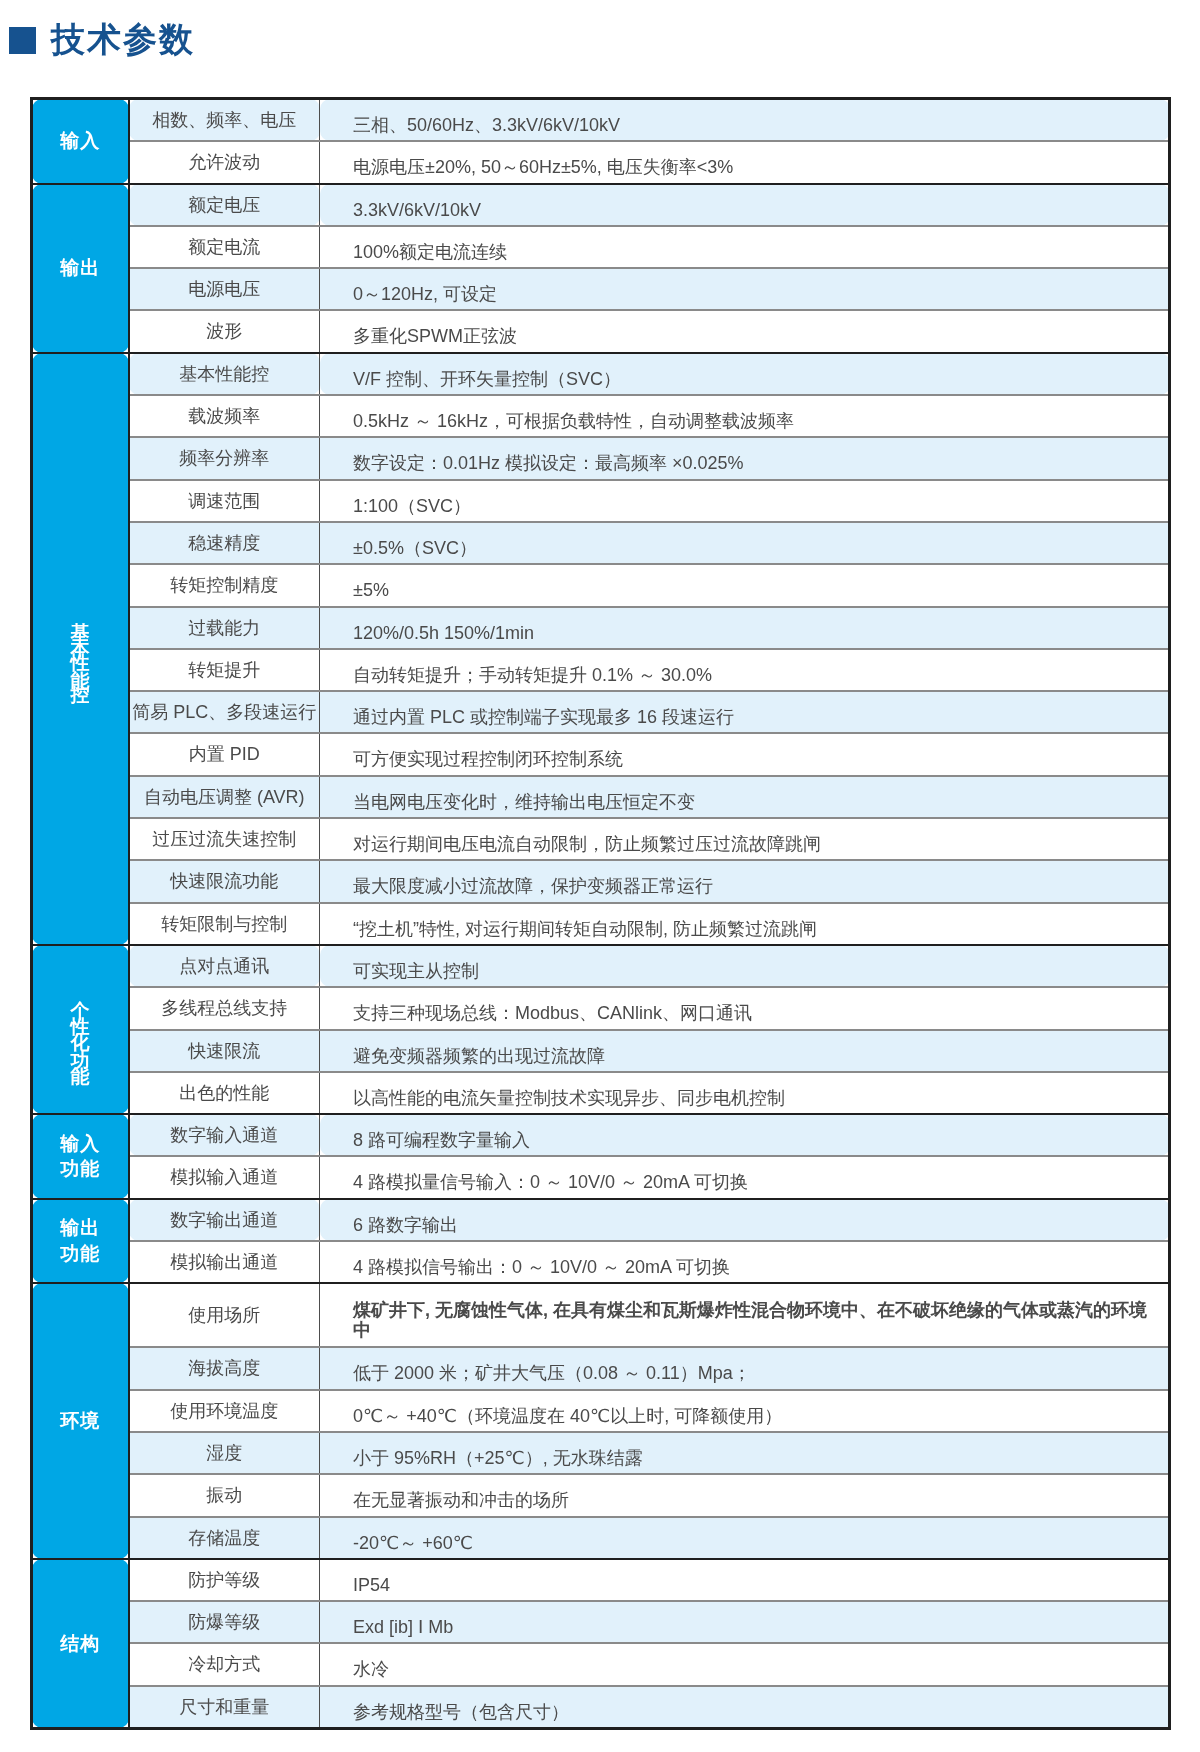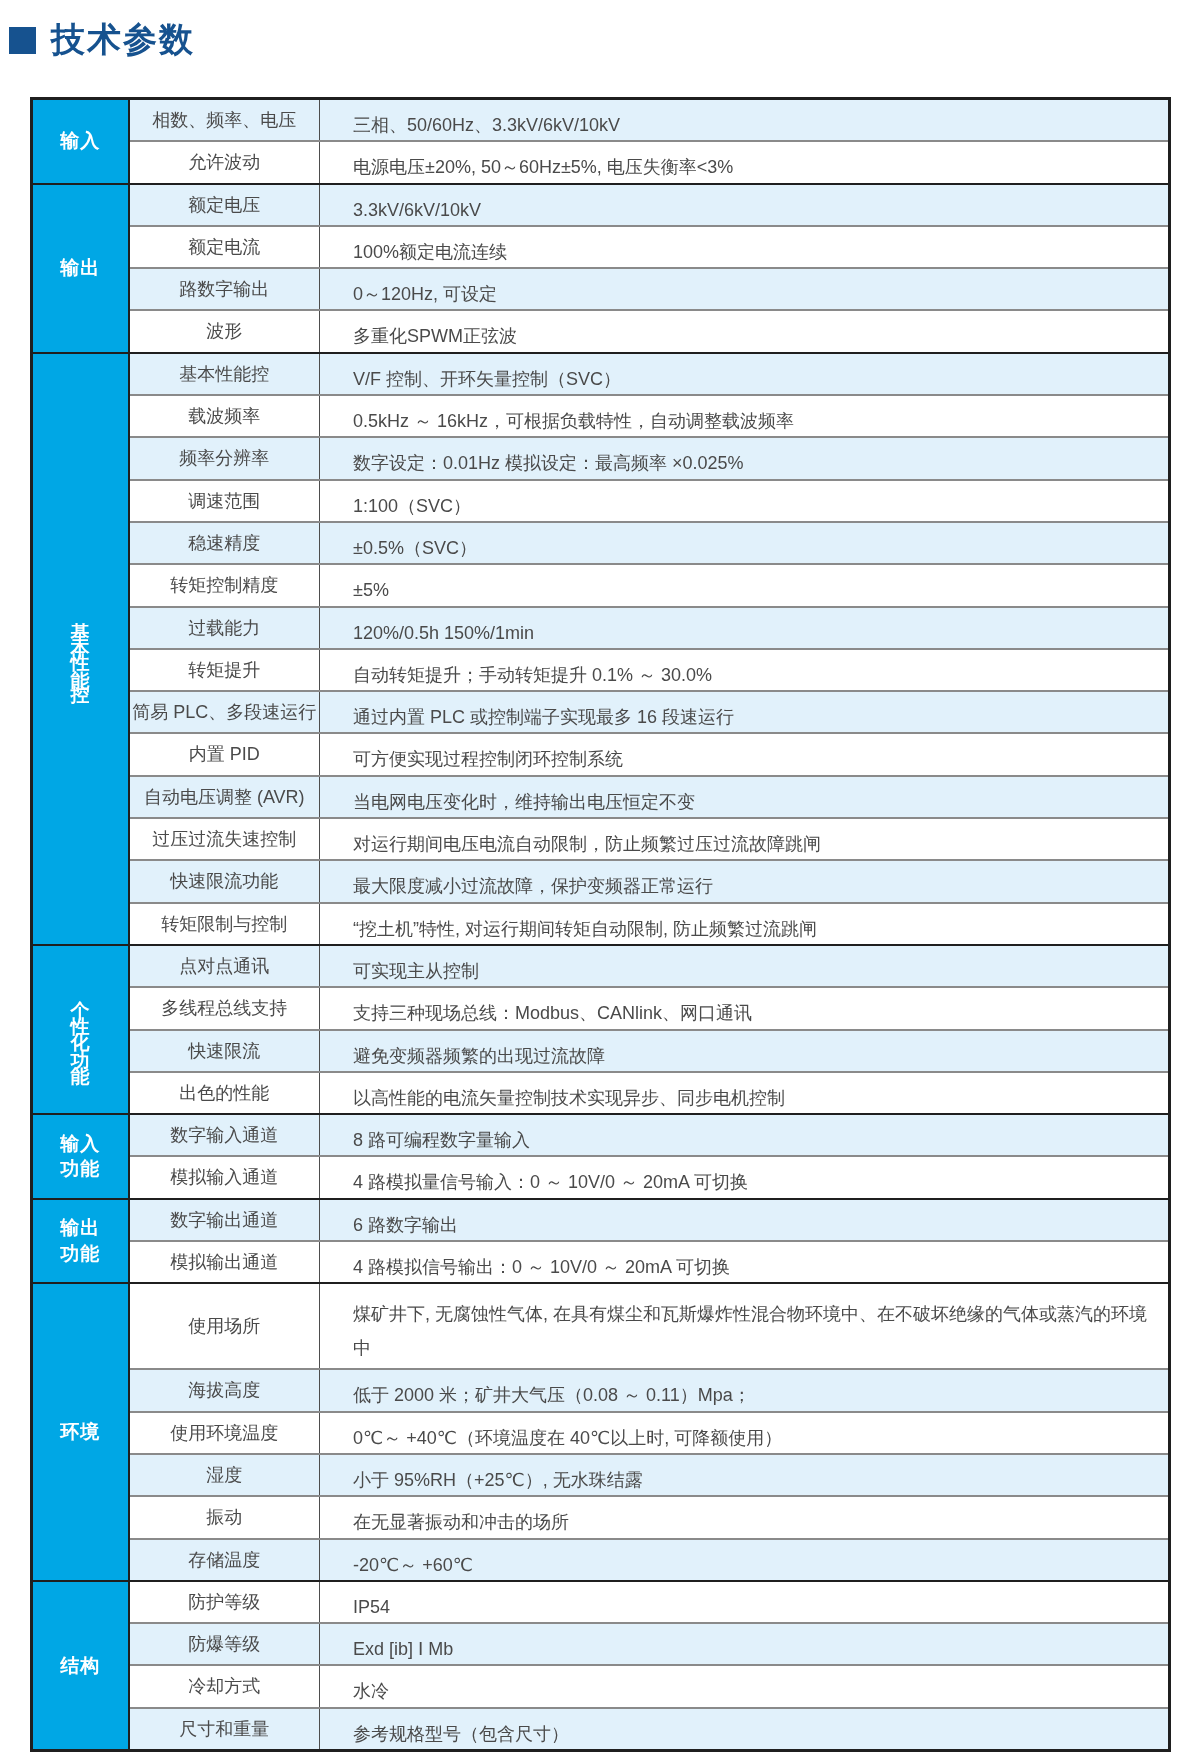--- a/index.html
+++ b/index.html
@@ -33,28 +33,28 @@
   .cat-label{margin:1px auto;}
   .cat-label.vertical{
     writing-mode:vertical-rl;text-orientation:upright;
     letter-spacing:16px;display:inline-block;
   }
   td.param{
     text-align:center;border-right:1px solid #4D4D4D;padding:0 2px;
     white-space:nowrap;overflow:hidden;
   }
   td.value{text-align:left;padding:13px 10px 3px 33px;}
-  tr.tall td.value{line-height:34px;}
+  tr.tall td.value{line-height:20px;font-weight:bold;}
   
   tr.shaded td.param, tr.shaded td.value{background:#E1F1FB;}
   tr.plain  td.param, tr.plain  td.value{background:#FFFFFF;margin-top:47px;}
   
   td.param, td.value{border-top:2px solid #8A8A8A;}
   
-  tr.section-start td{border-top:2px solid #1F1F1F;}
+  tr.section-start td{border-top:2px solid #1F1F1F;border-radius:10px;}
 </style>
 </head>
 <body>
 
 <div class="title-wrap">
   <span class="title-square"></span>
   <h1 class="page-title">技术参数</h1>
 </div>
 
 <table class="spec">
@@ -76,21 +76,21 @@
       <tr class="row section-start shaded">
         <td class="cat" rowspan="4"><div class="cat-label">输出</div></td>
         <td class="param">额定电压</td>
         <td class="value">3.3kV/6kV/10kV</td>
       </tr>
       <tr class="row plain">
         <td class="param">额定电流</td>
         <td class="value">100%额定电流连续</td>
       </tr>
       <tr class="row shaded">
-        <td class="param">路数字输出</td>
+        <td class="param">电源电压</td>
         <td class="value">0～120Hz, 可设定</td>
       </tr>
       <tr class="row plain">
         <td class="param">波形</td>
         <td class="value">多重化SPWM正弦波</td>
       </tr>
       <tr class="row section-start shaded">
         <td class="cat" rowspan="14"><div class="cat-label vertical">基本性能控</div></td>
         <td class="param">基本性能控</td>
         <td class="value">V/F 控制、开环矢量控制（SVC）</td>

